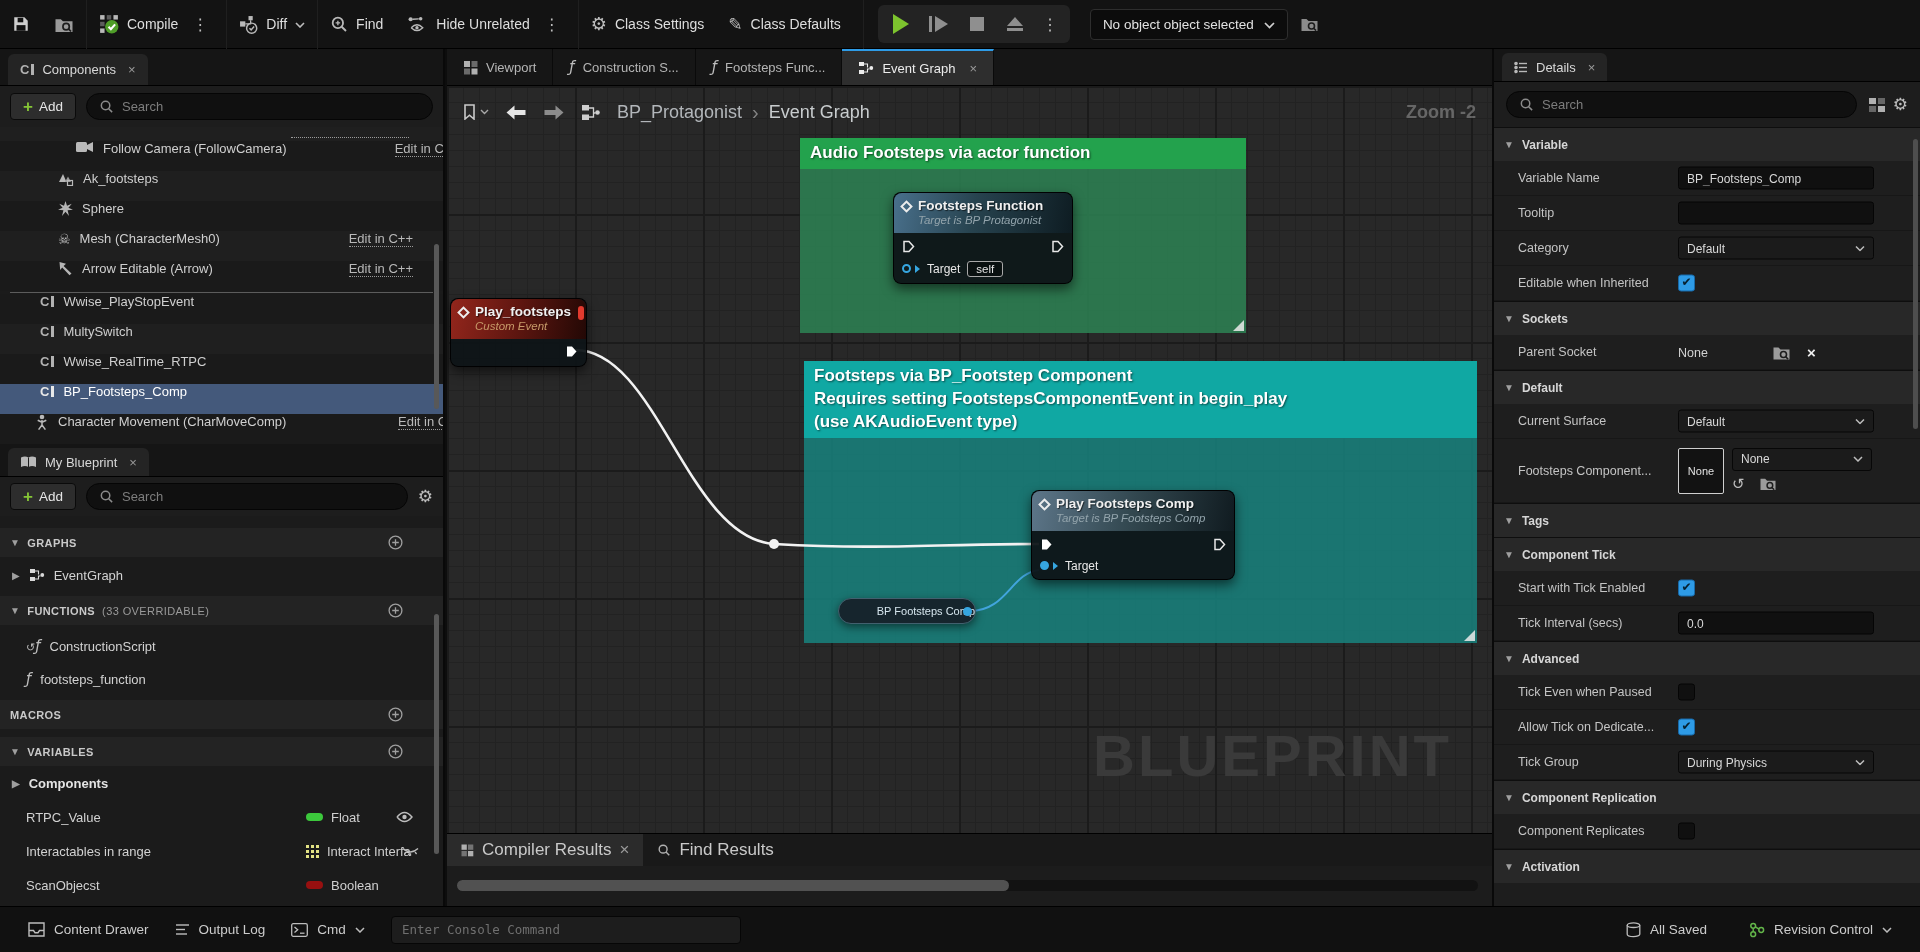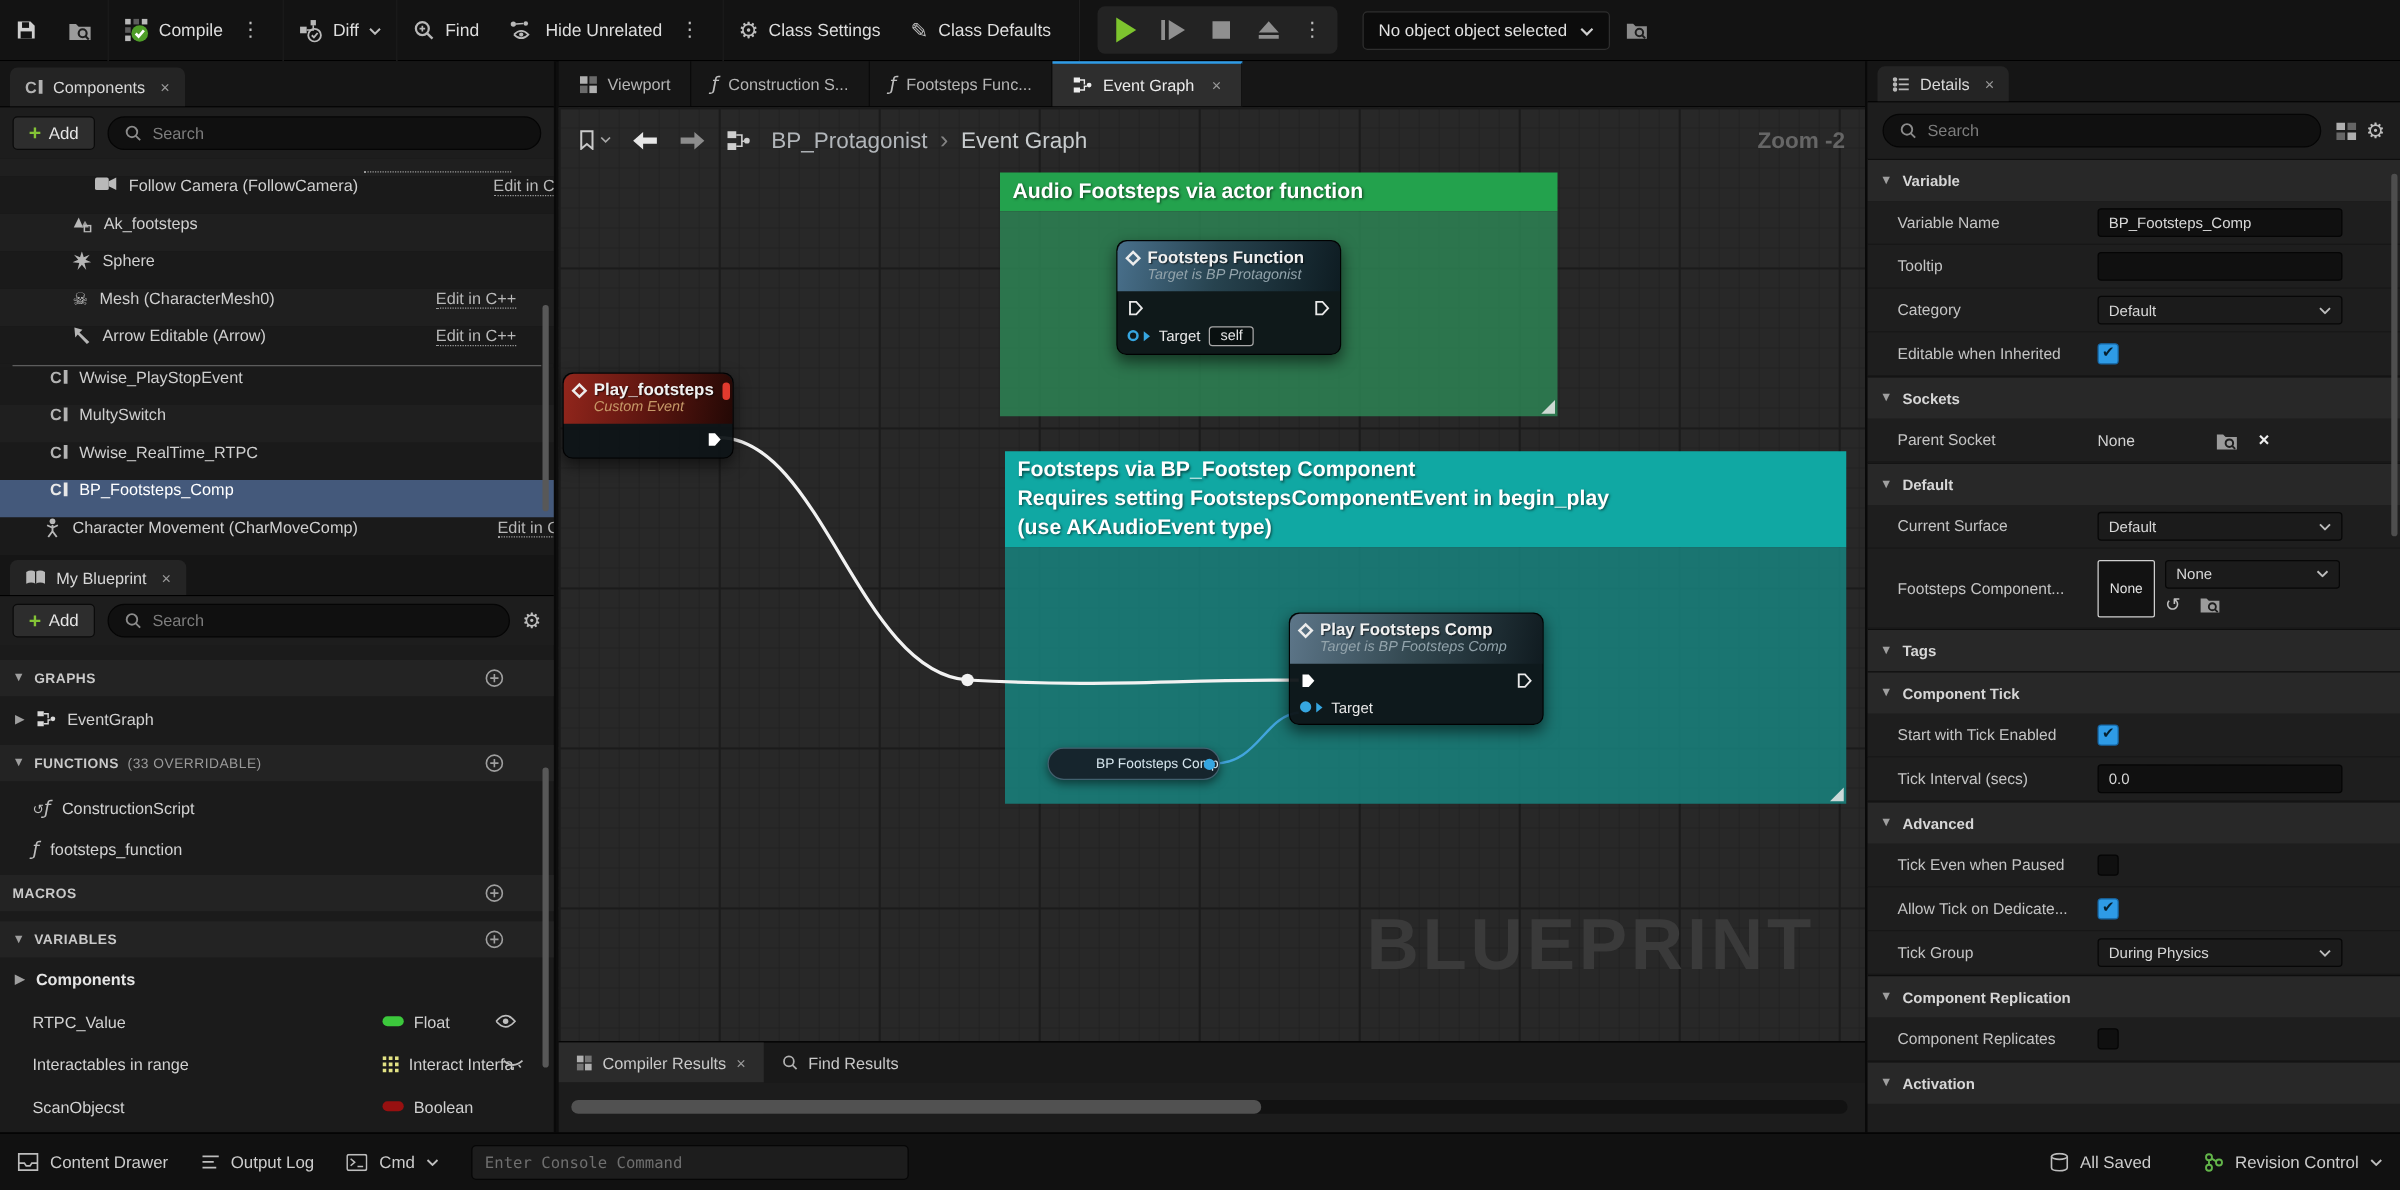--- a/index.html
+++ b/index.html
@@ -121,21 +121,21 @@
   #node-event{left:3px;top:212px;width:137px;}
   #node-fn{left:446px;top:106px;width:180px;}
   #node-comp{left:584px;top:404px;width:204px;}
   #var-pill{position:absolute;left:391px;top:512px;width:138px;height:26px;z-index:3;background:#16252d;border:1px solid #41606e;border-radius:13px;display:flex;align-items:center;justify-content:flex-end;font-size:11px;color:#d6e6ee;box-shadow:0 3px 8px rgba(0,0,0,.5);}
   #var-pill .pin-circle{position:absolute;right:3px;}
   #reroute{position:absolute;left:322px;top:453px;width:10px;height:10px;border-radius:50%;background:#f2f2f2;z-index:3;}
   #watermark{position:absolute;right:40px;top:636px;font-size:58px;font-weight:800;letter-spacing:3px;color:#3a3a3a;z-index:0;}
 
   
   #results{position:absolute;left:0;top:784px;width:1045px;height:33px;background:#191919;border-top:1px solid #000;display:flex;align-items:stretch;}
-  .rtab{display:flex;align-items:center;gap:8px;padding:0 14px;font-size:13px;color:#c9c9c9;}
+  .rtab{display:flex;align-items:center;gap:8px;padding:0 14px;font-size:17px;color:#c9c9c9;}
   .rtab.active{background:#2b2b2b;}
   #scrollzone{position:absolute;left:0;top:817px;width:1045px;height:40px;background:#1c1c1c;}
   #hscroll-track{position:absolute;left:10px;right:14px;top:14px;height:11px;background:#121212;border-radius:6px;}
   #hscroll-thumb{position:absolute;left:10px;top:14px;width:552px;height:11px;background:#515151;border-radius:6px;}
 
   
   #details{position:absolute;left:1492px;top:49px;width:428px;height:857px;background:#1d1d1d;border-left:2px solid #090909;overflow:hidden;}
   #dsearch{display:flex;align-items:center;gap:8px;padding:9px 12px;background:#1d1d1d;}
   #dsearch .search-box{margin-right:4px;}
   .dsec{height:34px;background:#282828;border-top:1px solid #0e0e0e;display:flex;align-items:center;gap:8px;padding:0 10px;font-size:12px;font-weight:bold;color:#d6d6d6;}
@@ -148,21 +148,21 @@
   .checkbox{width:17px;height:17px;border-radius:3px;background:#101010;border:1px solid #050505;}
   .checkbox.checked{background:#2e9be6;border-color:#1769a8;position:relative;}
   .checkbox.checked::after{content:"✔";position:absolute;left:2.5px;top:-1px;font-size:12px;color:#06202f;}
   .dval-text{font-size:12.5px;color:#d2d2d2;}
   .xmark{color:#efefef;font-size:15px;font-weight:bold;}
   .thumbbox{width:46px;height:46px;border:1px solid #cfcfcf;border-radius:2px;background:#121212;display:flex;align-items:center;justify-content:center;font-size:11px;color:#e2e2e2;}
   .under-icons{display:flex;gap:14px;margin-top:4px;align-items:center;}
   #dscroll{position:absolute;right:2px;top:90px;width:5px;height:290px;background:#4e4e4e;border-radius:3px;}
 
   
-  #statusbar{position:absolute;left:0;top:906px;width:1920px;height:46px;background:#111;border-top:1px solid #000;display:flex;align-items:center;padding:0 14px;gap:26px;}
+  #statusbar{position:absolute;left:0;top:906px;width:1920px;height:46px;background:#111;border-top:1px solid #000;display:flex;align-items:center;padding:0 28px;gap:26px;}
   .sb-item{display:flex;align-items:center;gap:9px;font-size:13.5px;color:#cccccc;}
   #console-input{width:350px;height:28px;background:#1d1d1d;border:1px solid #060606;border-radius:4px;color:#6f6f6f;font-size:12.5px;padding:0 10px;font-family:"DejaVu Sans Mono",monospace;outline:none;}
   #console-input::placeholder{color:#6f6f6f;}
   .sb-right{margin-left:auto;display:flex;align-items:center;gap:42px;}
 </style>
 </head>
 <body>
 
 <div id="root">
 

